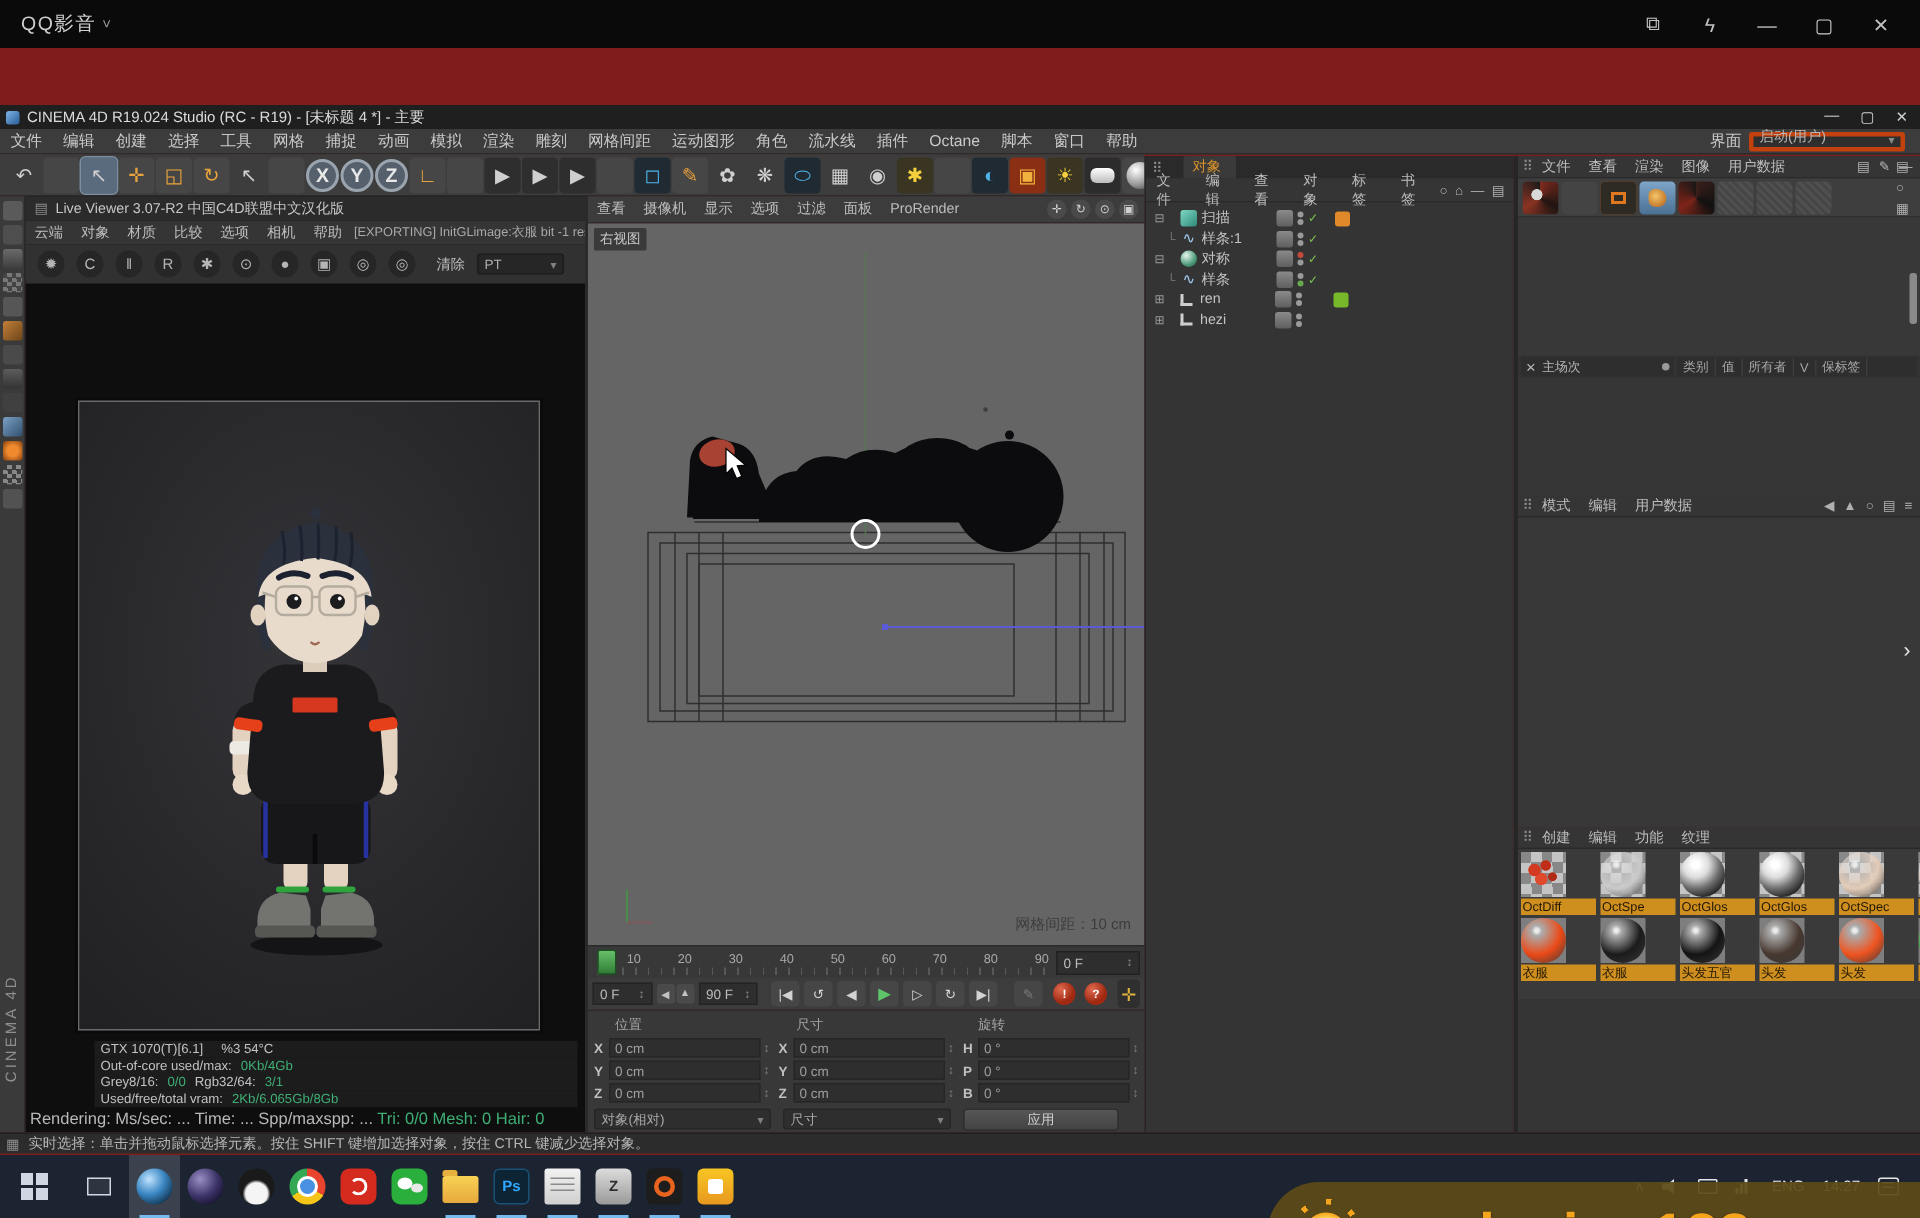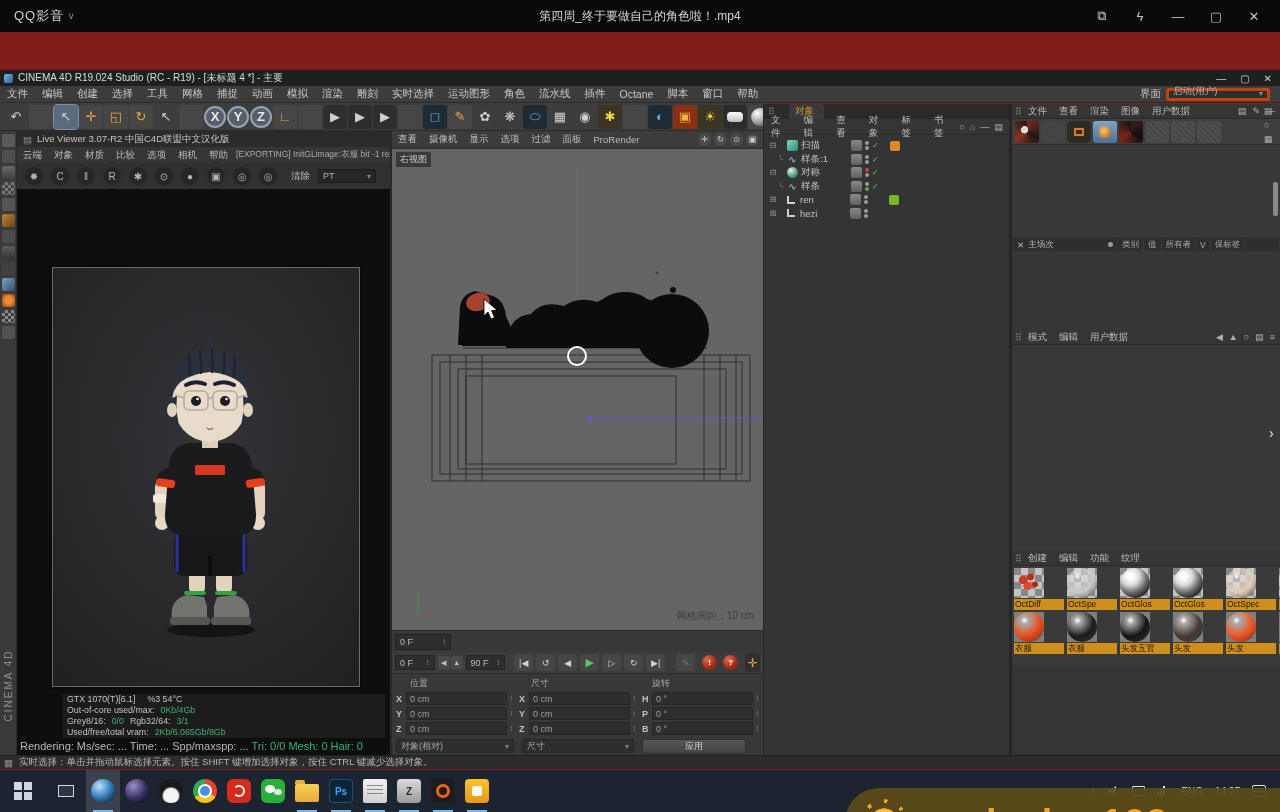--- a/index.html
+++ b/index.html
@@ -230,21 +230,20 @@
 </head>
 <body>
 
 <div id="screen">
 
   <div class="abs qqbar">
     <div class="qq-logo">
       <span>QQ影音</span>
       <span class="qq-caret">˅</span>
     </div>
-    <div class="qq-title">第四周_终于要做自己的角色啦！.mp4</div>
     <div class="qq-ctrls">
       <span class="qq-ic">⧉</span>
       <span class="qq-ic">ϟ</span>
       <span class="qq-ic">—</span>
       <span class="qq-ic">▢</span>
       <span class="qq-ic">✕</span>
     </div>
   </div>
 
   <div class="abs c4d-title">
@@ -264,21 +263,21 @@
         <span class="mitem">编辑</span>
         <span class="mitem">创建</span>
         <span class="mitem">选择</span>
         <span class="mitem">工具</span>
         <span class="mitem">网格</span>
         <span class="mitem">捕捉</span>
         <span class="mitem">动画</span>
         <span class="mitem">模拟</span>
         <span class="mitem">渲染</span>
         <span class="mitem">雕刻</span>
-        <span class="mitem">实时选择</span>
+        <span class="mitem">网格间距</span>
         <span class="mitem">运动图形</span>
         <span class="mitem">角色</span>
         <span class="mitem">流水线</span>
         <span class="mitem">插件</span>
         <span class="mitem">Octane</span>
         <span class="mitem">脚本</span>
         <span class="mitem">窗口</span>
         <span class="mitem">帮助</span>
       </div>
     <div class="ui-right">
@@ -563,20 +562,36 @@
       <g>
         <line x1="26" y1="444" x2="26" y2="466" stroke="#4a8a4a" stroke-width="1.5"></line>
         <line x1="26" y1="466" x2="43" y2="466" stroke="#7a5a5a" stroke-width="1.5"></line>
       </g>
       <text x="362" y="470" text-anchor="end" font-size="10" fill="#3d3d3d">网格间距：10 cm</text>
     </svg>
   </div>
   <div class="abs vp-label">右视图</div>
 
   <div class="abs timeline">
+    <div class="tl-ruler">
+      <div class="tl-marks"></div>
+      <div class="tl-ticks">
+
+      <span>10</span>
+          <span>20</span>
+          <span>30</span>
+          <span>40</span>
+          <span>50</span>
+          <span>60</span>
+          <span>70</span>
+          <span>80</span>
+          <span>90</span>
+        </div>
+      <div class="playhead"></div>
+    </div>
     <div class="tl-frame">
       <span>0 F</span>
       <span style="margin-left:auto;color:#8a8a8a;font-size:8px">↕</span>
     </div>
   </div>
 
   <div class="abs transport">
     <div class="tp-box">
       <span>0 F</span>
       <span class="stp">↕</span>

